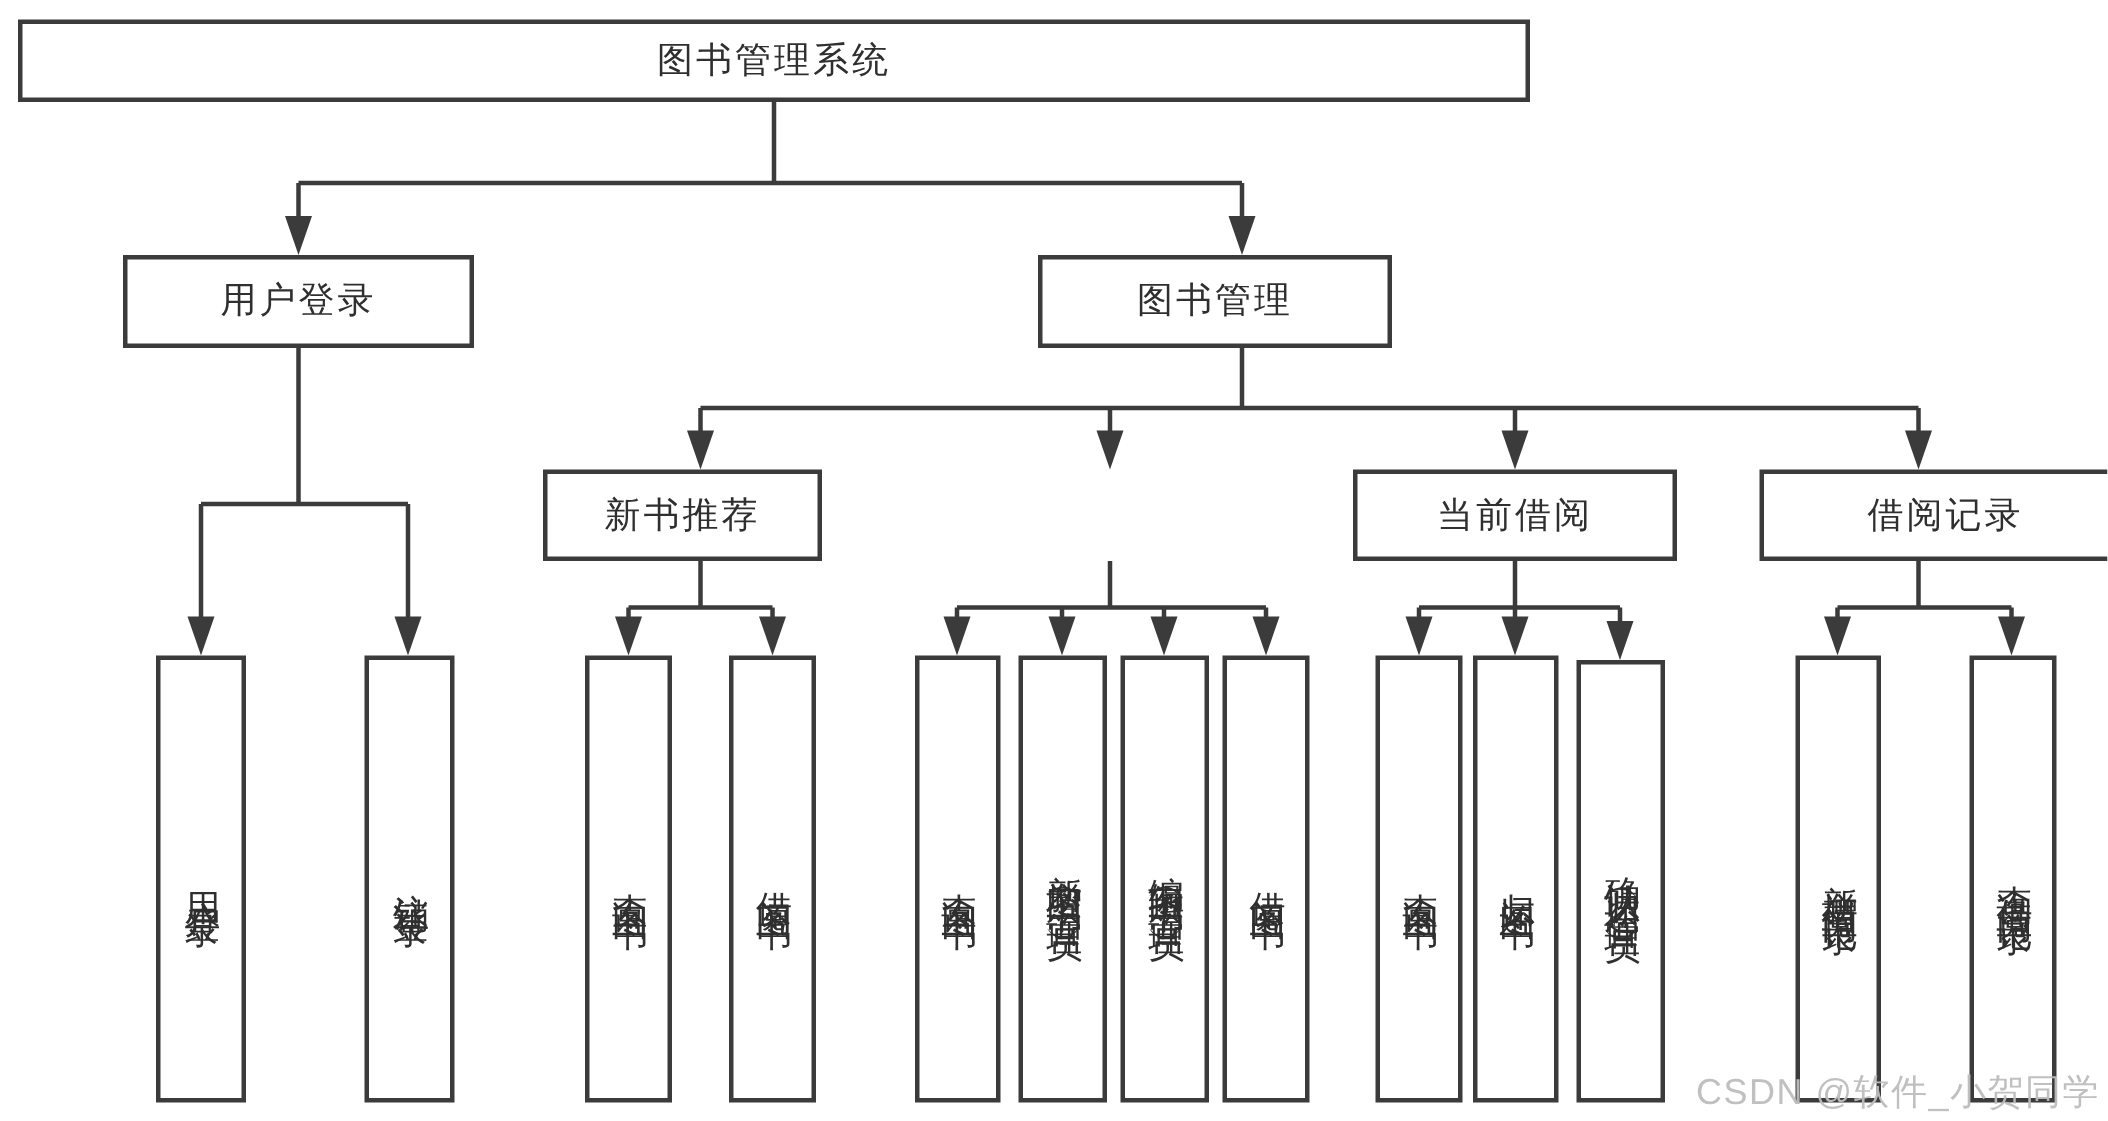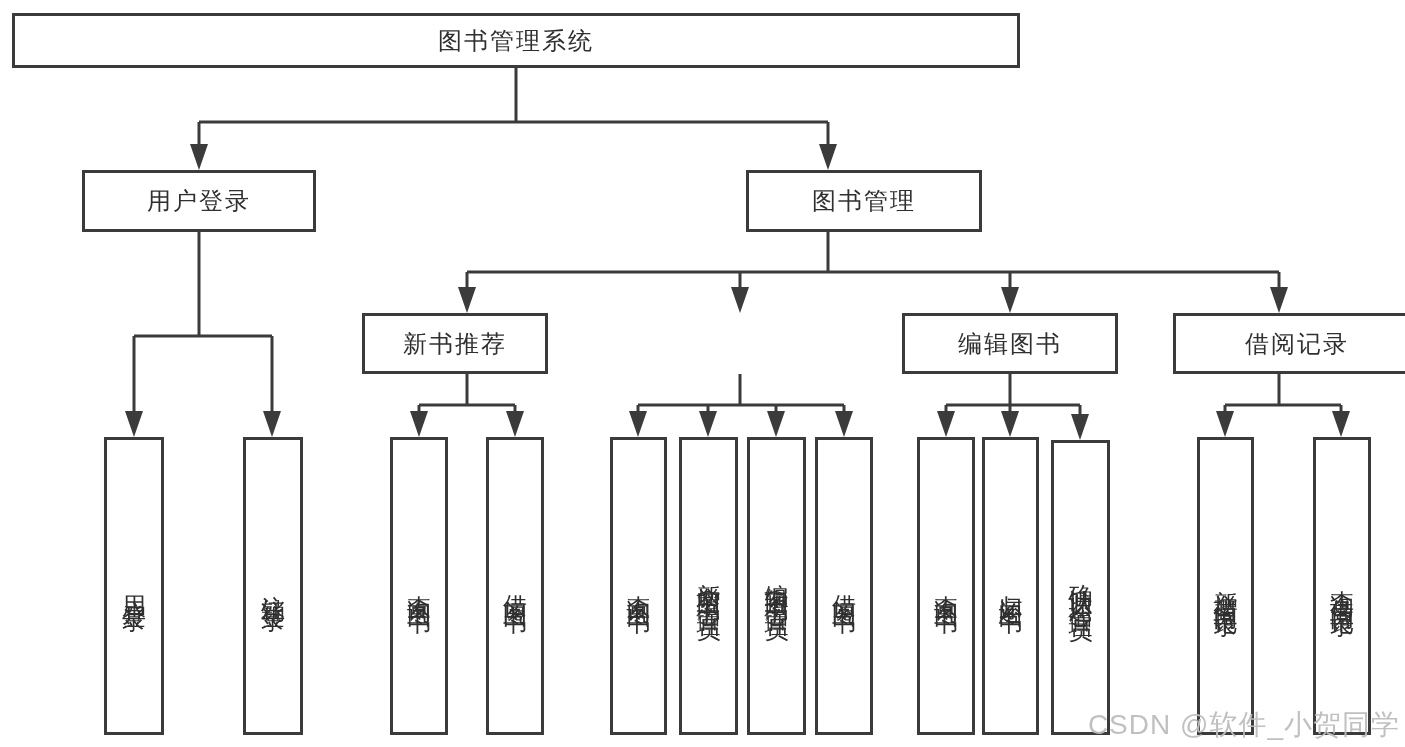--- a/index.html
+++ b/index.html
@@ -46,21 +46,21 @@
     color:var(--text);
     font-size:24px;
     writing-mode:vertical-rl;
     text-orientation:mixed;
     letter-spacing:5px;
     line-height:1;
   }
   
   .root-box  {left:12px;  top:13px;  width:1008px; height:55px;}
   .b-login   {left:82px;  top:170px; width:234px;  height:62px;}
-  .b-mgmt    {left:746px; top:170px; width:236px;  height:62px;}
+  .b-mgmt    {left:692px; top:170px; width:236px;  height:62px;}
   .b-rec     {left:362px; top:313px; width:186px;  height:61px;}
   .b-borrow  {left:633px; top:313px; width:214px;  height:61px;}
   .b-current {left:902px; top:313px; width:216px;  height:61px;}
   .b-records {left:1173px;top:313px; width:248px;  height:61px;}
 
   .l-ulogin  {left:104px; top:437px; width:60px; height:298px;}
   .l-logout  {left:243px; top:437px; width:60px; height:298px;}
   .l-rq      {left:390px; top:437px; width:58px; height:298px;}
   .l-rb      {left:486px; top:437px; width:58px; height:298px;}
   .l-bq      {left:610px; top:437px; width:57px; height:298px;}
@@ -70,21 +70,21 @@
   .l-cq      {left:917px; top:437px; width:58px; height:298px;}
   .l-cr      {left:982px; top:437px; width:57px; height:298px;}
   .l-cc      {left:1051px;top:440px; width:59px; height:295px;}
   .l-na      {left:1197px;top:437px; width:57px; height:298px;}
   .l-nq      {left:1313px;top:437px; width:58px; height:298px;}
 
   .watermark{
     position:absolute;
     right:5px;
     bottom:3px;
-    font-size:28px;
+    font-size:24px;
     color:var(--wm);
     letter-spacing:1px;
     opacity:.95;
     white-space:nowrap;
   }
 </style>
 </head>
 <body>
 
 <div id="canvas">
@@ -150,21 +150,21 @@
     <path class="wire" d="M1341,405 V417"></path>
       <polygon class="arrowhead" points="1332,411 1350,411 1341,437"></polygon>
   </svg>
 
   <div class="box root-box">图书管理系统</div>
 
   <div class="box b-login">用户登录</div>
   <div class="box b-mgmt">图书管理</div>
 
   <div class="box b-rec">新书推荐</div>
-  <div class="box b-current">编辑图书</div>
+  <div class="box b-current">当前借阅</div>
   <div class="box b-records">借阅记录</div>
 
   <div class="vbox l-ulogin">用户登录</div>
   <div class="vbox l-logout">注销登录</div>
 
   <div class="vbox l-rq">查询图书</div>
   <div class="vbox l-rb">借阅图书</div>
 
   <div class="vbox l-bq">查询图书</div>
   <div class="vbox l-ba">新增图书（管理员）</div>

